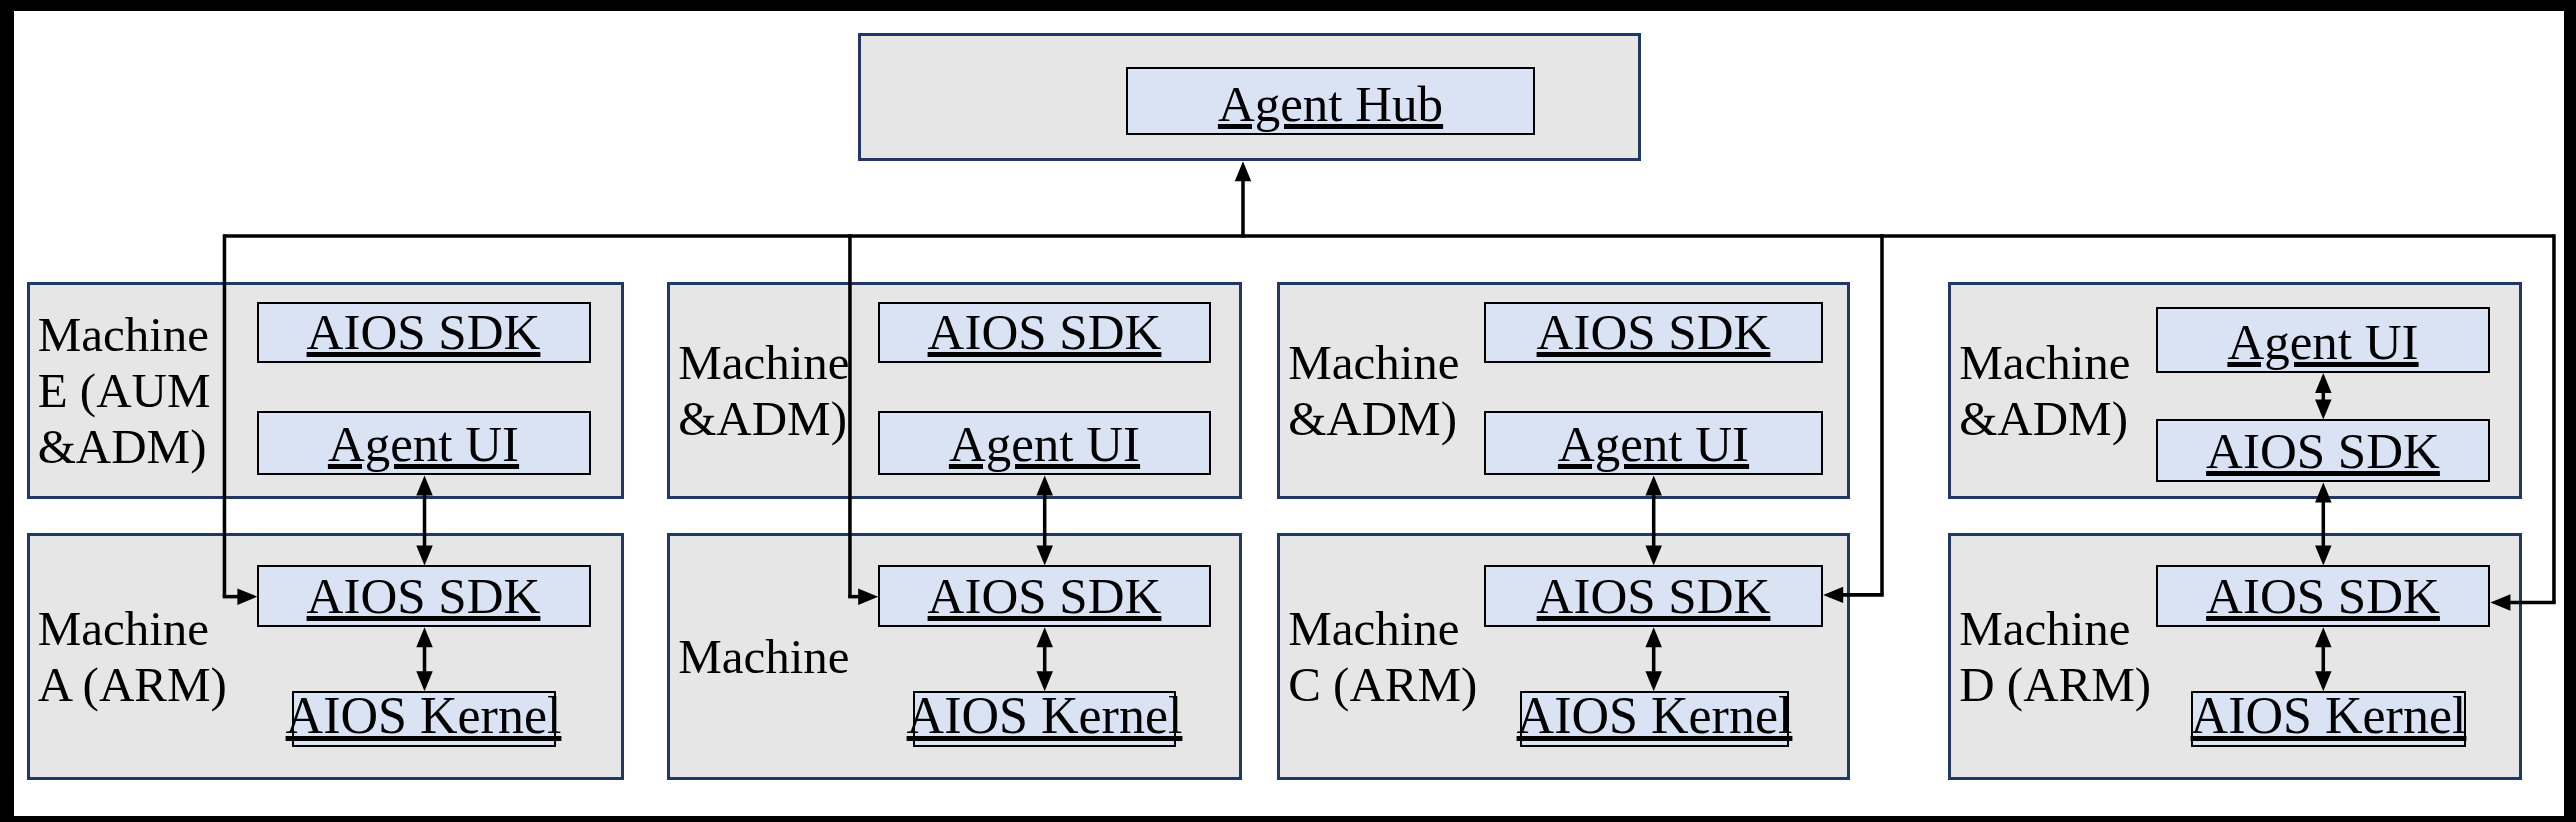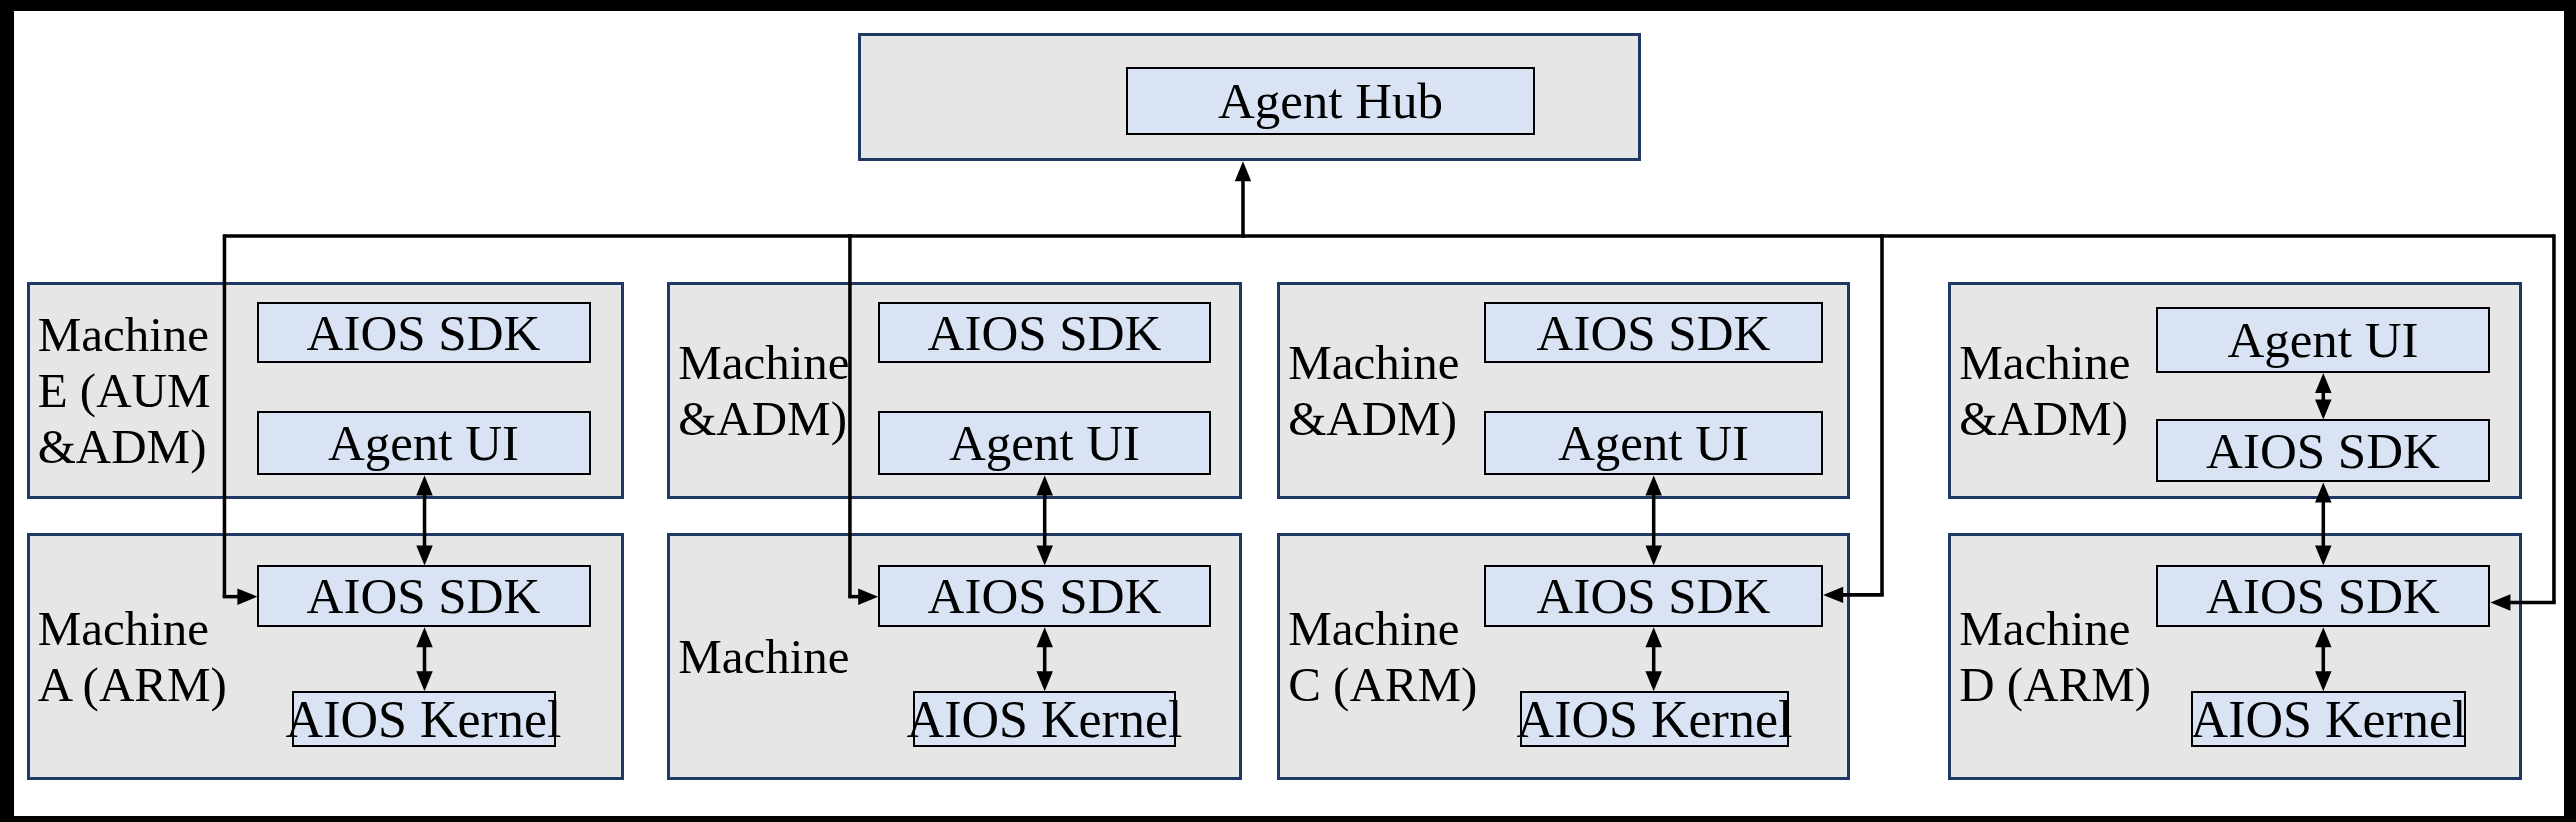--- a/index.html
+++ b/index.html
@@ -40,24 +40,25 @@
     display:flex;flex-direction:column;justify-content:center;
     font-size:49px;line-height:56px;
     white-space:nowrap;
     z-index:2;
   }
   .chip{
     position:absolute;
     background:var(--comp-fill);
     border:2.9px solid var(--comp-border);
     box-sizing:border-box;
-    display:flex;align-items:center;justify-content:center;
+    display:flex;align-items:flex-end;justify-content:center;
     font-size:51px;
     white-space:nowrap;
     z-index:2;
+    text-decoration:underline;
   }
   .chip.kernel{font-size:52px;}
   svg.connectors{
     position:absolute;left:0;top:0;
     width:2576px;height:822px;
     z-index:10;
     pointer-events:none;
   }
   svg.connectors line{stroke:var(--line);stroke-width:6;}
   svg.connectors polygon{fill:var(--line);stroke:none;}

